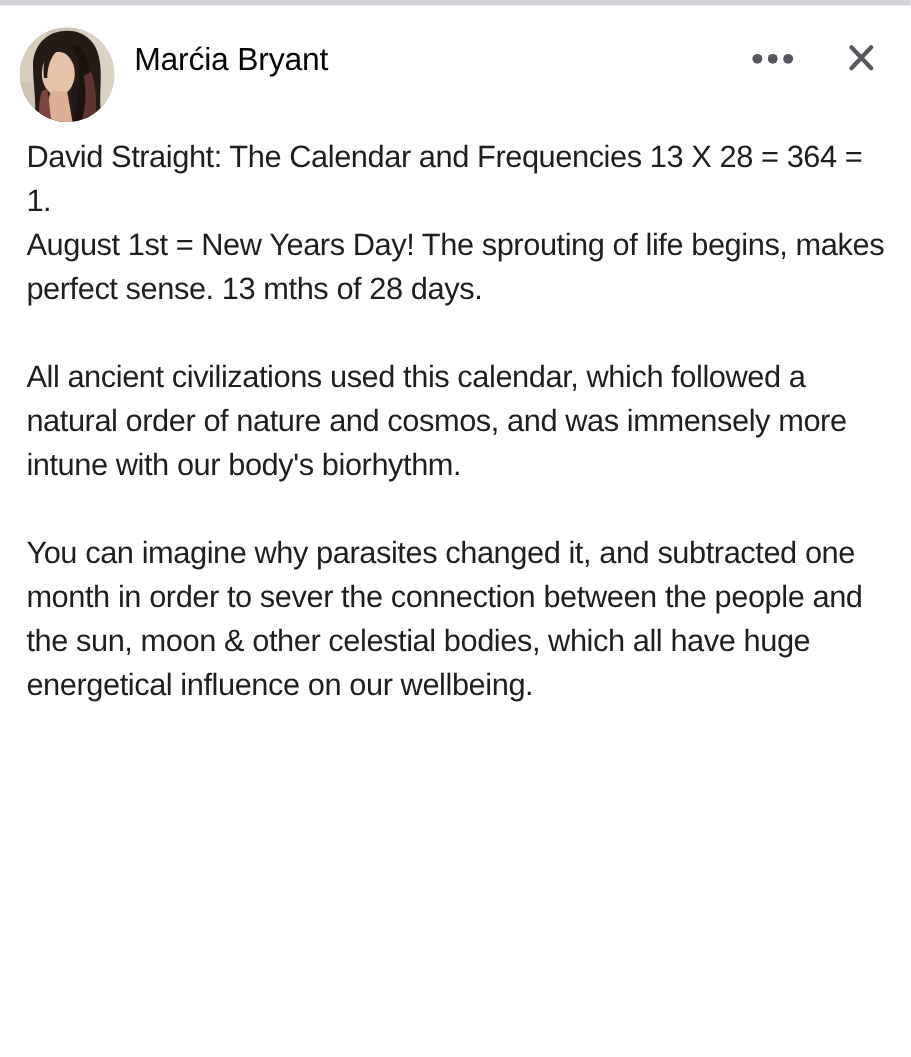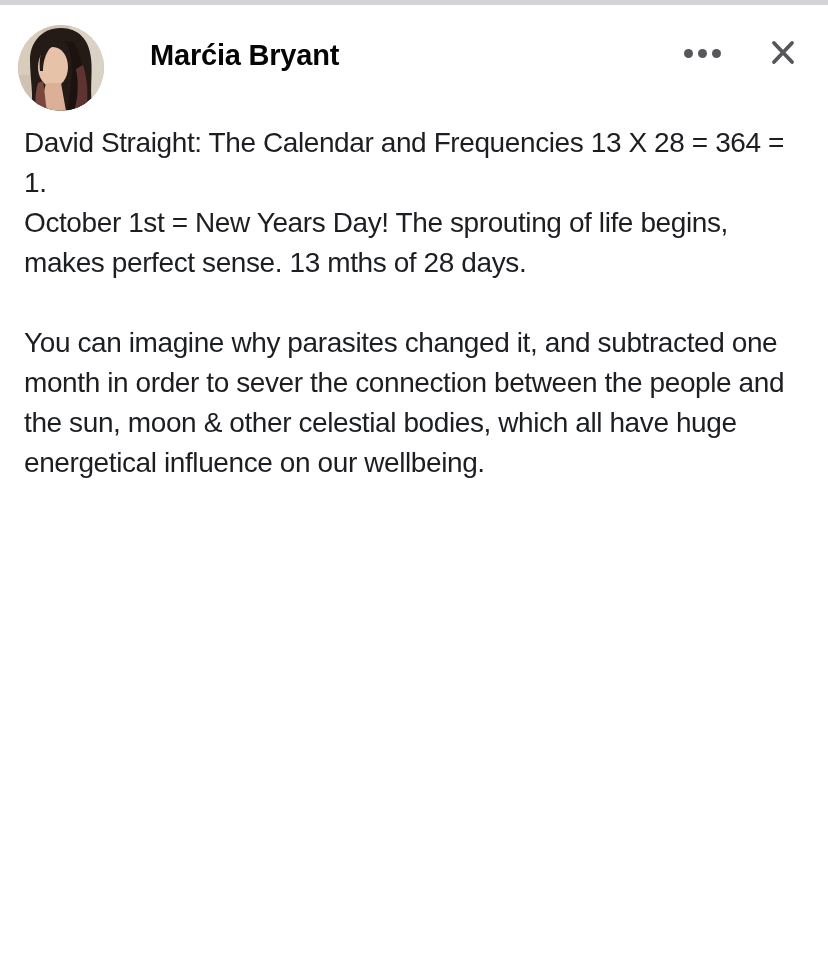--- a/index.html
+++ b/index.html
@@ -26,26 +26,25 @@
     border-radius: 50%;
     overflow: hidden;
     flex: 0 0 auto;
     cursor: pointer;
     background: #cfc3b5;
   }
   .avatar svg { display: block; width: 100%; height: 100%; }
   .author-block { margin-left: 18px; padding-top: 13px; }
   .author-name {
     font-size: 29px;
-    font-weight: 700;
+    font-weight: 400;
     color: var(--author-text, #050505);
     letter-spacing: -0.2px;
     line-height: 34px;
     cursor: pointer;
-    margin-left: 28px;
   }
   .meta-row {
     margin-top: 7px;
     display: flex;
     align-items: center;
     gap: 9px;
     color: var(--meta-text, #65676b);
     font-size: 26px;
     line-height: 30px;
   }
@@ -120,15 +119,16 @@
     <button class="close-button" aria-label="Close">
       <svg width="36" height="36" viewBox="0 0 36 36" fill="none">
         <path d="M9 8 L27 27 M27 8 L9 27" stroke-width="3.8" stroke-linecap="round"></path>
       </svg>
     </button>
   </div>
 </header>
 
 <main class="post-body">
   <p>David Straight: The Calendar and Frequencies 13 X 28 = 364 = 1.
-October 1st = New Years Day! The sprouting of life begins, makes perfect sense. 13 mths of 28 days.</p>
+August 1st = New Years Day! The sprouting of life begins, makes perfect sense. 13 mths of 28 days.</p>
+  <p>All ancient civilizations used this calendar, which followed a natural order of nature and cosmos, and was immensely more intune with our body's biorhythm.</p>
   <p>You can imagine why parasites changed it, and subtracted one month in order to sever the connection between the people and the sun, moon &amp; other celestial bodies, which all have huge energetical influence on our wellbeing.</p>
 </main>
 
 </body></html>

